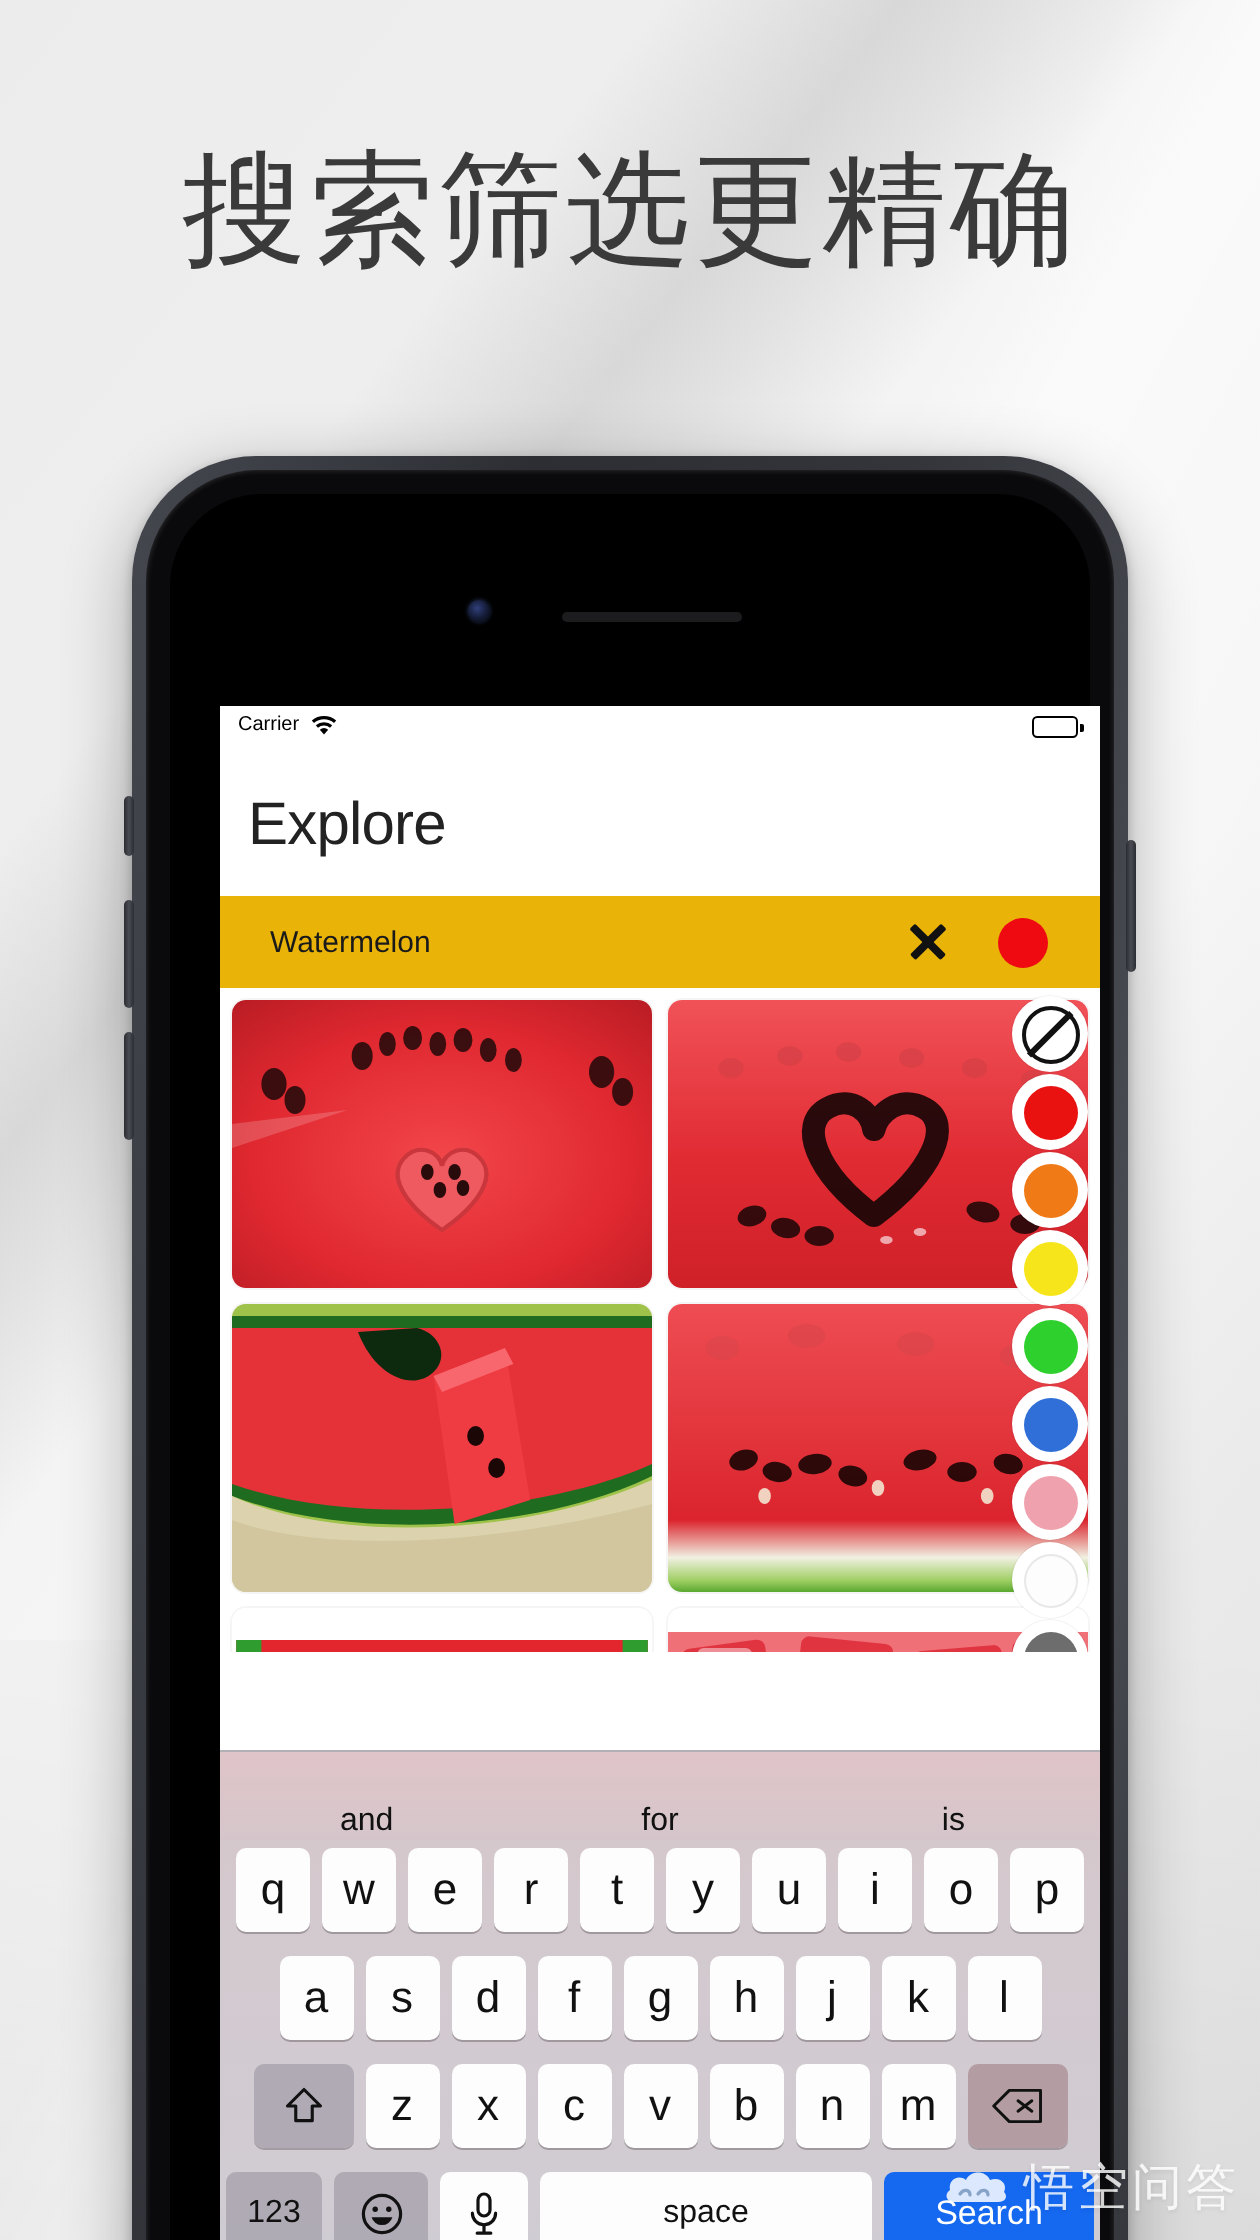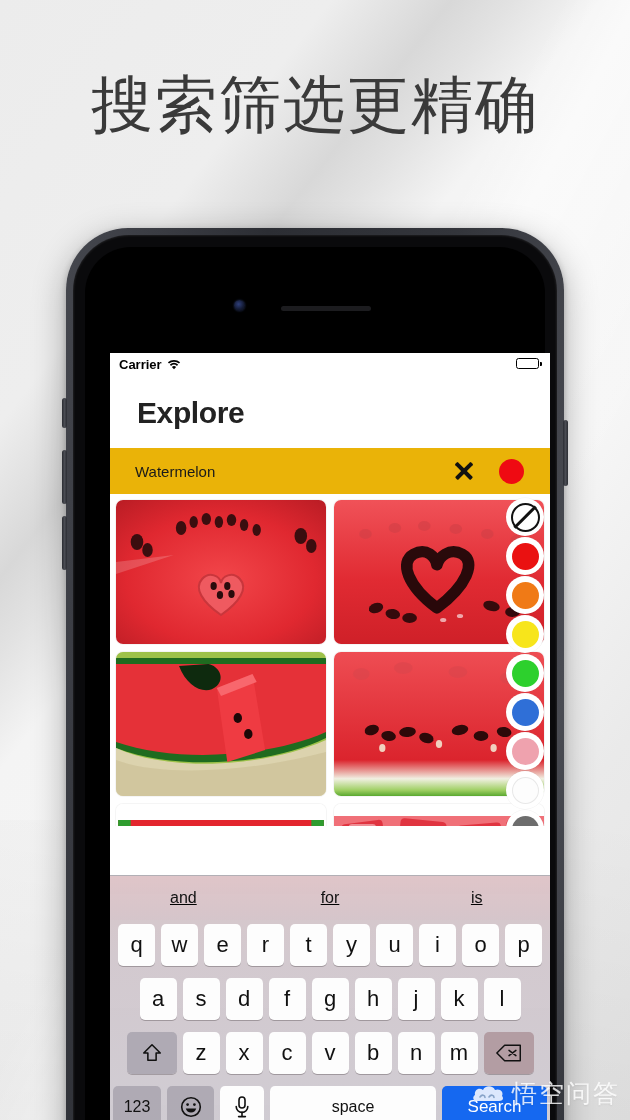--- a/index.html
+++ b/index.html
@@ -110,42 +110,42 @@
     height: 21px;
     background: #fff;
     font-size: 11.5px;
     color: #000;
     font-weight: 700;
   }
   #status-left {
     position: absolute; left: 9px; top: 4px;
     display: flex; align-items: center; gap: 5px;
   }
-  #status-carrier { font-size: 13px; font-weight: 700; }
+  #status-carrier { font-size: 10px; font-weight: 400; }
   #status-time {
     position: absolute; left: 0; right: 0; top: 4px;
     text-align: center; font-size: 11.5px; font-weight: 700;
   }
   #status-right {
     position: absolute; right: 8px; top: 5px;
     display: flex; align-items: center;
   }
   .battery-body {
     width: 23px; height: 11px;
     border: 1.2px solid #000; border-radius: 2.6px;
     padding: 1px; box-sizing: border-box;
   }
   .battery-fill { width: 100%; height: 100%; background: #000; border-radius: 1px; }
   .battery-cap { width: 1.6px; height: 4px; background: #000; margin-left: 1px; border-radius: 0 1px 1px 0; }
 
   
   #app-title {
-    padding: 22px 0 0 27px;
+    padding: 22px 0 0 14px;
     font-size: 30px;
-    font-weight: 700;
+    font-weight: 400;
     color: #222;
     letter-spacing: -0.4px;
   }
 
   
   #search-row {
     margin-top: 18px;
     height: 46px;
     display: flex;
     align-items: center;
@@ -243,24 +243,23 @@
     position: absolute;
     left: 0; right: 0; bottom: 0;
     height: 277px;
     background: linear-gradient(180deg, rgba(214,196,199,.96) 0%, rgba(209,199,205,.96) 30%, rgba(206,203,210,.97) 100%);
     backdrop-filter: blur(6px);
     border-top: .5px solid rgba(0,0,0,.14);
   }
   #predict-bar {
     height: 44px;
     display: flex;
-    align-items: center;
+    align-items: flex-end;
     position: relative;
     background: linear-gradient(180deg, rgba(226,196,200,.72), rgba(214,196,202,.55));
-    text-decoration: underline;
   }
   .predict-cell {
     flex: 1;
     display: flex; align-items: center; justify-content: center;
     font-size: 16px; color: #111;
     position: relative;
   }
   .predict-cell + .predict-cell:before {
     content: ""; position: absolute; left: 0; top: 9px; bottom: 9px;
     width: 1px; background: rgba(110,100,105,.45);

